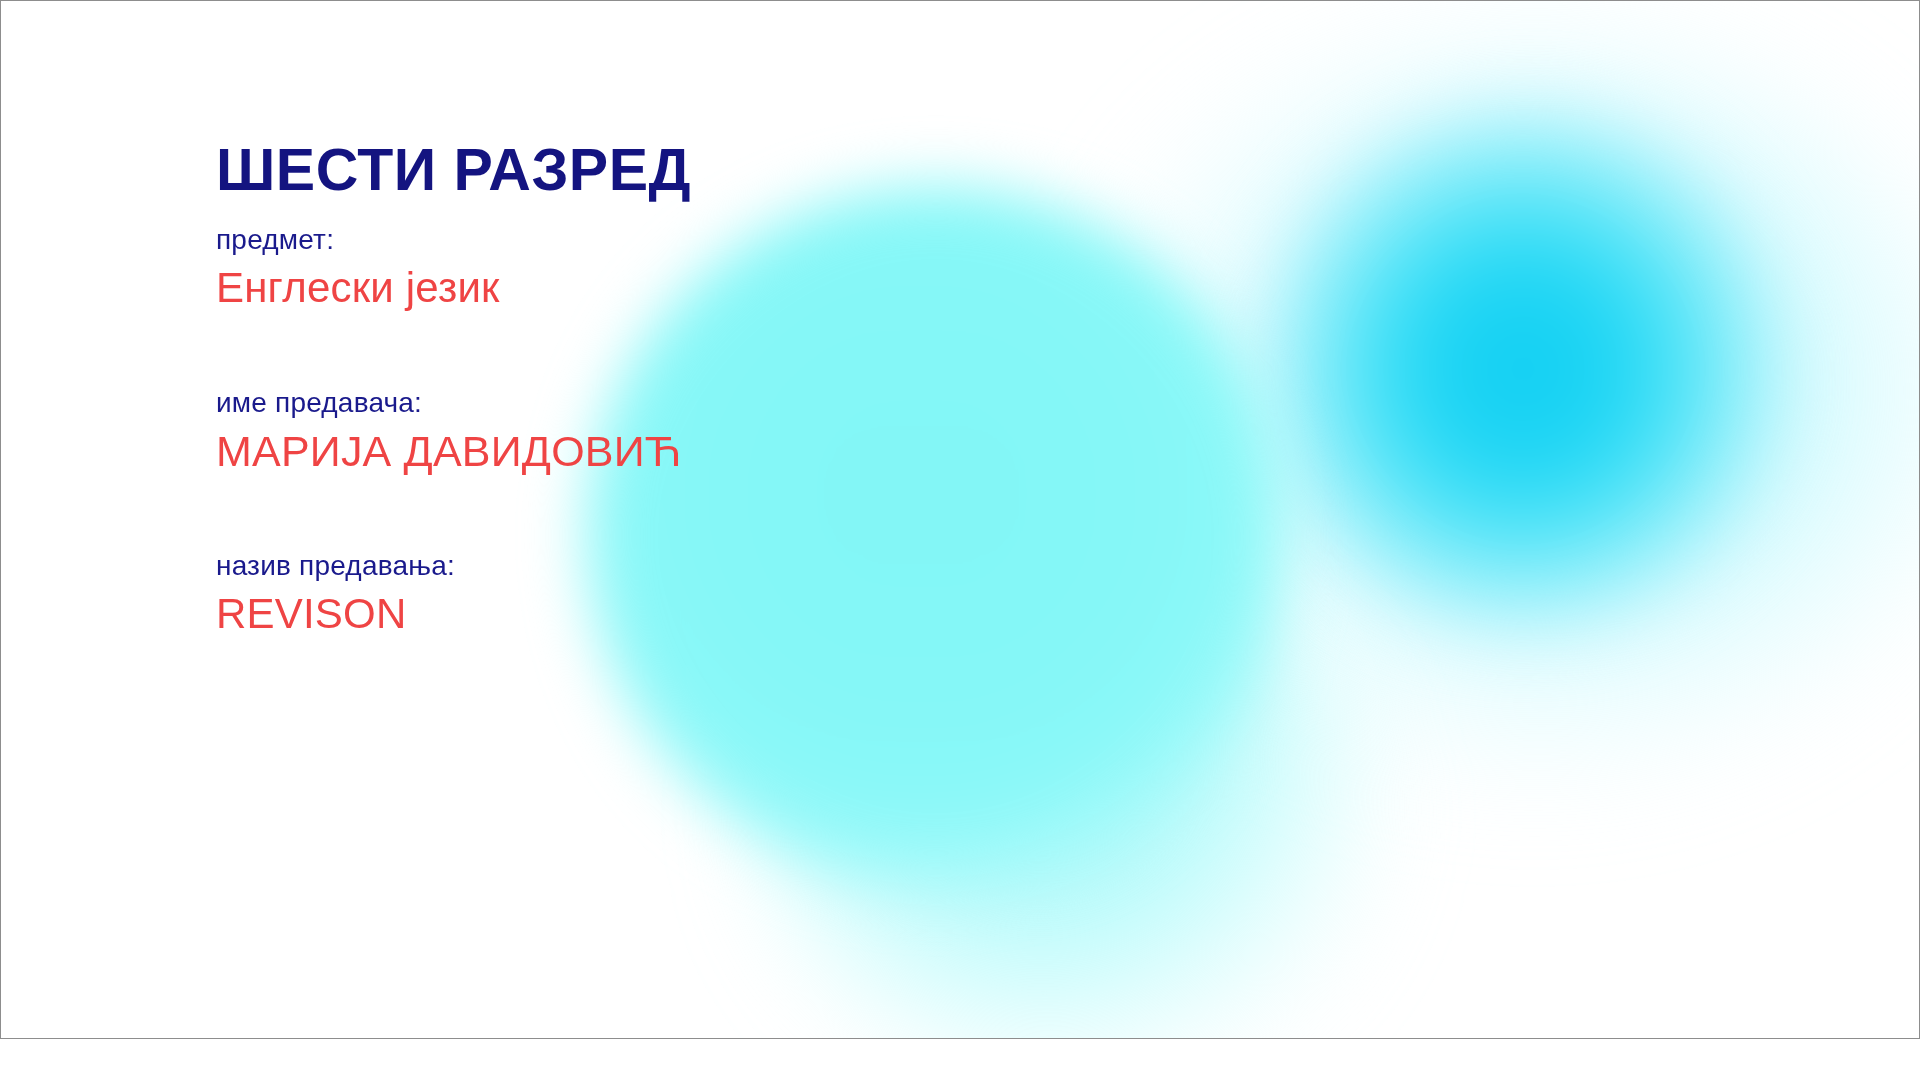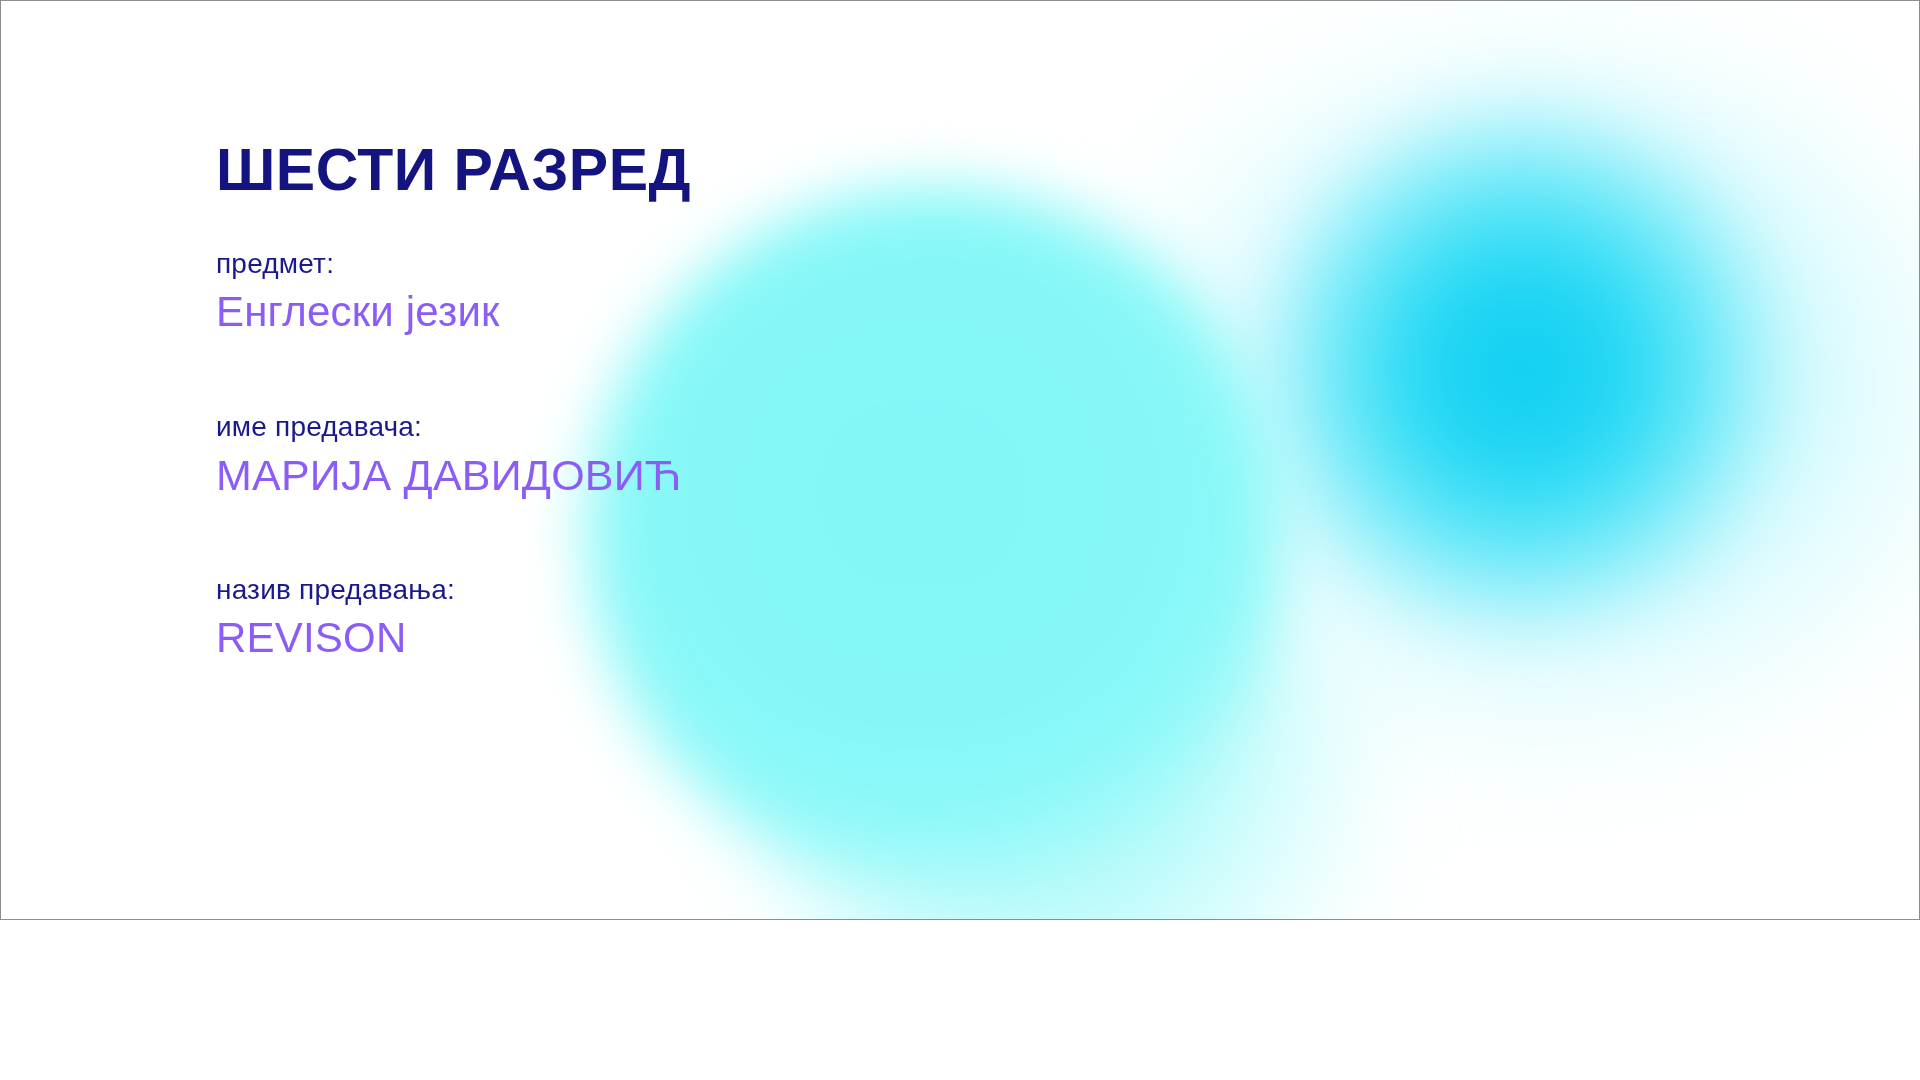--- a/index.html
+++ b/index.html
@@ -5,21 +5,21 @@
 <style>
   html, body {
     margin: 0;
     padding: 0;
     background: #ffffff;
   }
 
   .screen {
     position: relative;
     width: 1920px;
-    height: 920px;
+    height: 1039px;
     background: #ffffff;
     overflow: hidden;
     box-sizing: border-box;
     border: 1px solid #8d8d8d;
     font-family: "Liberation Sans", "DejaVu Sans", sans-serif;
   }
 
   
   .blob-layer {
     position: absolute;
@@ -108,40 +108,40 @@
     font-size: 59px;
     font-weight: 700;
     letter-spacing: 0.5px;
     color: #141480;
     line-height: 1.0;
     margin: 0 0 0 0;
     white-space: nowrap;
   }
 
   .field-group {
-    margin-top: 46px;
+    margin-top: 22px;
   }
 
   .field-group.spaced {
     margin-top: 72px;
   }
 
   .field-label {
     font-size: 28px;
     font-weight: 500;
     color: #1a1a8c;
     line-height: 1.25;
     letter-spacing: 0.2px;
     white-space: nowrap;
   }
 
   .field-value {
     font-size: 42px;
     font-weight: 400;
-    color: #8b5cf6;
+    color: #ef4444;
     line-height: 1.18;
     letter-spacing: 0.2px;
     margin-top: 6px;
     white-space: nowrap;
   }
 
   .field-value.upper {
     font-size: 43px;
   }
 </style>

